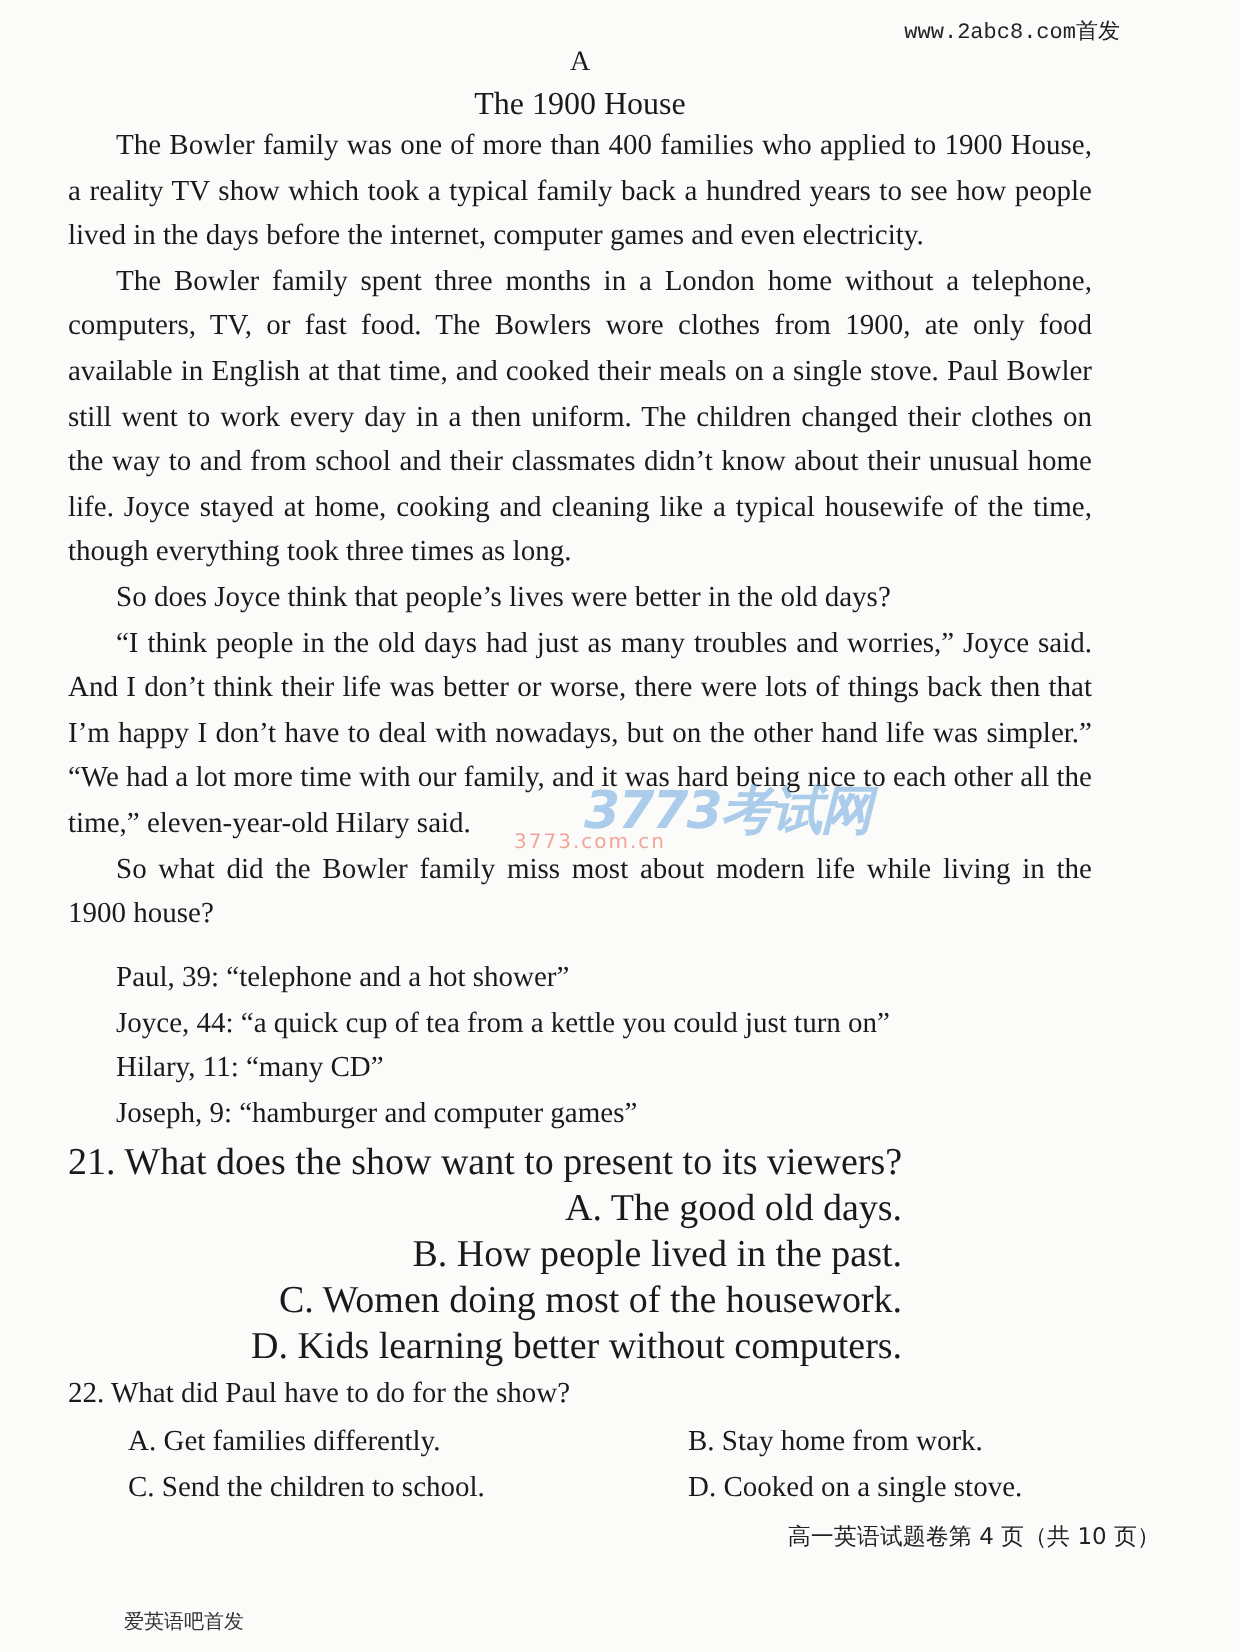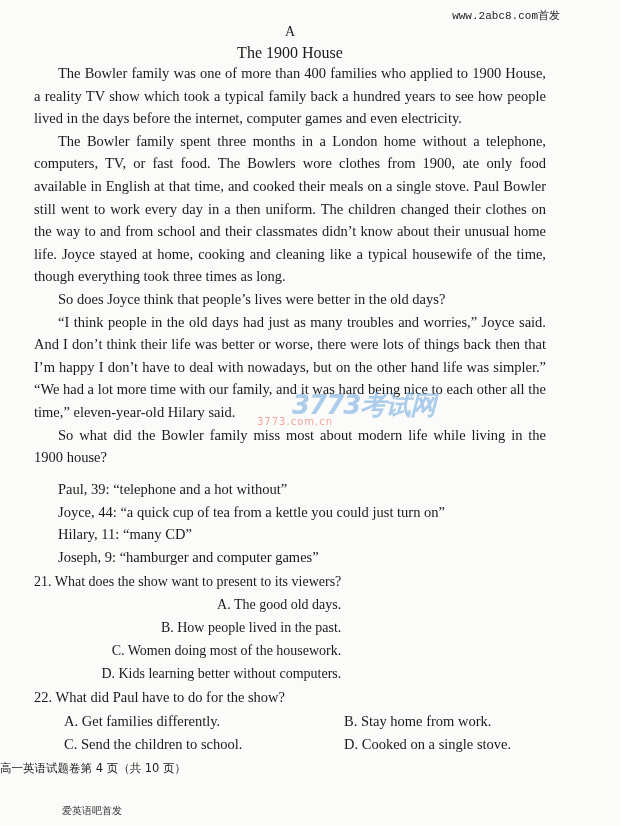--- a/index.html
+++ b/index.html
@@ -22,27 +22,27 @@
     .title {
       position: absolute; left: 0; width: 580px; top: 44px; text-align: center; font-size: 16px;
     }
     .body-block {
       position: absolute; left: 34px; width: 512px; top: 62px;
       font-size: 14.5px; line-height: 22.6px; text-align: justify;
     }
     .body-block p { margin: 0; text-indent: 24px; }
     .miss-list { position: absolute; left: 58px; top: 478px; font-size: 14.5px; line-height: 22.6px; }
     .miss-list div { white-space: nowrap; }
-    .q21 { position: absolute; left: 34px; top: 570px; font-size: 14px; line-height: 23px; }
+    .q21 { position: absolute; left: 34px; top: 570px; font-size: 19px; line-height: 23px; }
     .q21 .opt { padding-left: 27px; text-align: right; }
     .q22 { position: absolute; left: 34px; top: 686px; font-size: 14.5px; line-height: 23.5px; }
     .q22 .row { display: flex; padding-left: 30px; }
     .q22 .row span { width: 280px; display: inline-block; }
     .footer {
-      position: absolute; left: 0; width: 580px; top: 761px; text-align: left;
+      position: absolute; left: 0; width: 580px; top: 761px; text-align: right;
       font-family: "DejaVu Sans", sans-serif; font-size: 11.5px; color: #222;
     }
     .bottom-mark {
       position: absolute; left: 62px; top: 804px;
       font-family: "DejaVu Sans", sans-serif; font-size: 10px; color: #333;
     }
     .watermark { position: absolute; left: 245px; top: 388px; pointer-events: none; }
     .wm-main {
       font-family: "DejaVu Sans", sans-serif; font-style: italic; font-weight: bold;
       font-size: 26px; color: #6aa6e0; opacity: 0.55; letter-spacing: -1px; margin-left: 47px;
@@ -64,21 +64,21 @@
 
   <div class="body-block">
     <p>The Bowler family was one of more than 400 families who applied to 1900 House, a reality TV show which took a typical family back a hundred years to see how people lived in the days before the internet, computer games and even electricity.</p>
     <p>The Bowler family spent three months in a London home without a telephone, computers, TV, or fast food. The Bowlers wore clothes from 1900, ate only food available in English at that time, and cooked their meals on a single stove. Paul Bowler still went to work every day in a then uniform. The children changed their clothes on the way to and from school and their classmates didn’t know about their unusual home life. Joyce stayed at home, cooking and cleaning like a typical housewife of the time, though everything took three times as long.</p>
     <p>So does Joyce think that people’s lives were better in the old days?</p>
     <p>“I think people in the old days had just as many troubles and worries,” Joyce said. And I don’t think their life was better or worse, there were lots of things back then that I’m happy I don’t have to deal with nowadays, but on the other hand life was simpler.” “We had a lot more time with our family, and it was hard being nice to each other all the time,” eleven-year-old Hilary said.</p>
     <p>So what did the Bowler family miss most about modern life while living in the 1900 house?</p>
   </div>
 
   <div class="miss-list">
-    <div>Paul, 39: “telephone and a hot without”</div>
+    <div>Paul, 39: “telephone and a hot shower”</div>
     <div>Joyce, 44: “a quick cup of tea from a kettle you could just turn on”</div>
     <div>Hilary, 11: “many CD”</div>
     <div>Joseph, 9: “hamburger and computer games”</div>
   </div>
 
   <div class="q21">
     <div>21. What does the show want to present to its viewers?</div>
     <div class="opt">A. The good old days.</div>
     <div class="opt">B. How people lived in the past.</div>
     <div class="opt">C. Women doing most of the housework.</div>

